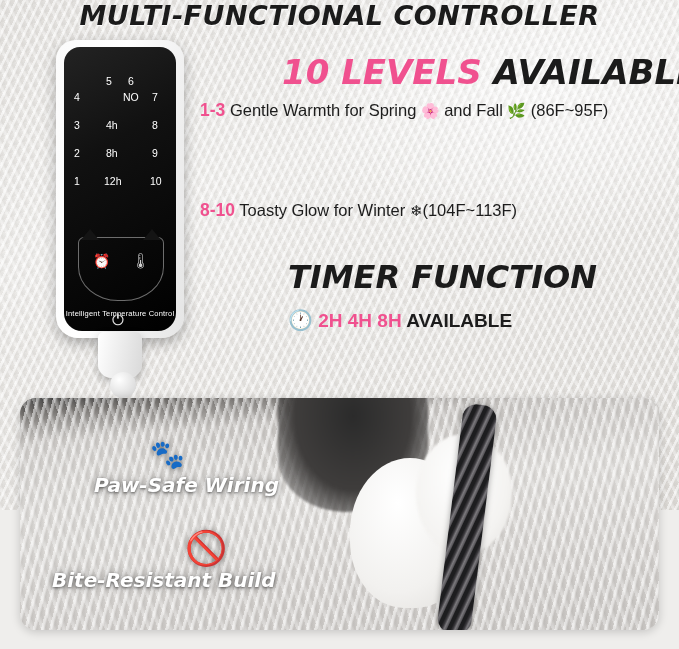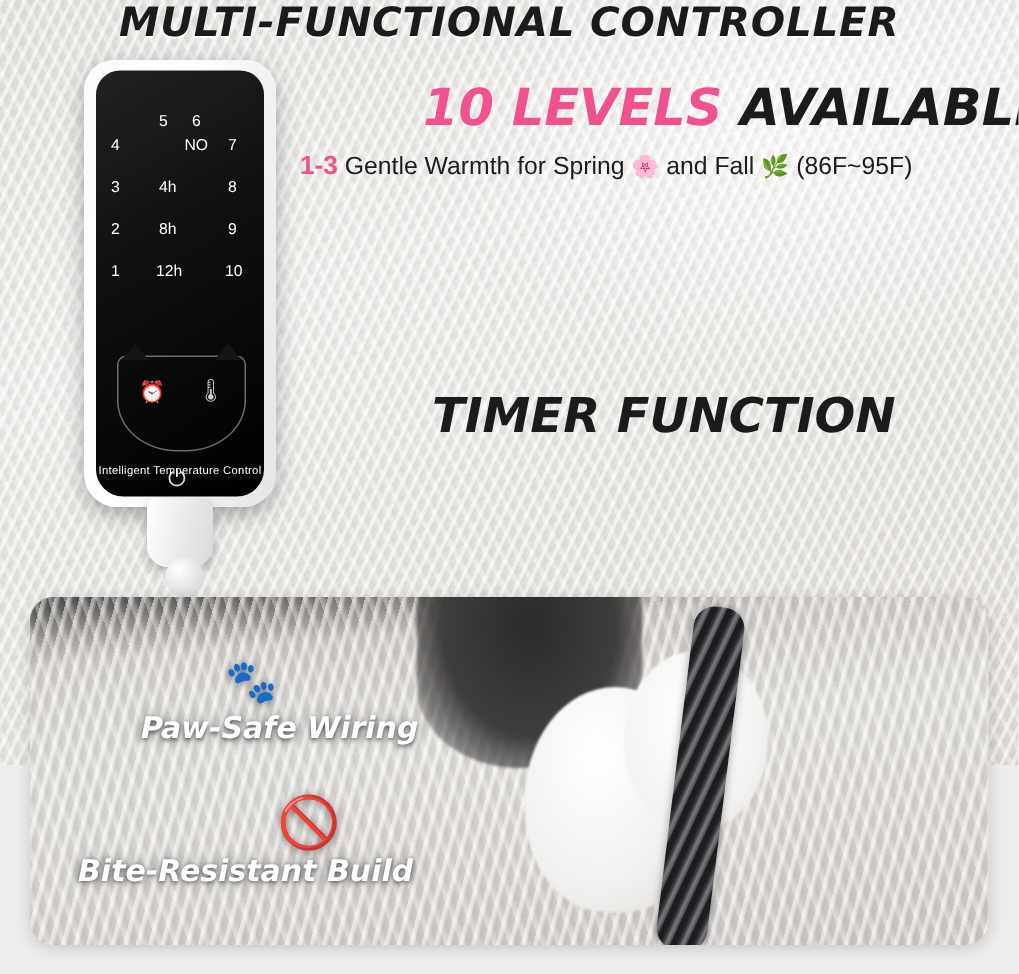--- a/index.html
+++ b/index.html
@@ -361,22 +361,29 @@
 
   <div class="levels-heading">
     <span class="pink">10 LEVELS</span><span> AVAILABLE</span>
   </div>
 
   <div class="lvl-row lvl-1">
     <span class="rng">1-3</span><span> Gentle Warmth for Spring </span><span class="emoji">🌸</span><span> and Fall </span><span class="emoji">🌿</span><span> (86F~95F)</span>
   </div>
 
 
+  <div class="lvl-row lvl-3">
+    <span class="rng">8-10</span><span> Toasty Glow for Winter </span><span class="emoji">❄</span><span>(104F~113F)</span>
+  </div>
 
   <div class="timer-heading">TIMER FUNCTION</div>
+  <div class="timer-row">
+    <span class="clock">🕐</span>
+    <span class="pink">2H  4H  8H</span><span> AVAILABLE</span>
+  </div>
 
   <div class="photo">
     <div class="photo-fur"></div>
     <div class="dark-fur"></div>
     <div class="white-paw"></div>
     <div class="white-paw2"></div>
     <div class="cord"></div>
 
     <span class="icon-circle paw-icon">🐾</span>
     <div class="label-chip chip-paw">

